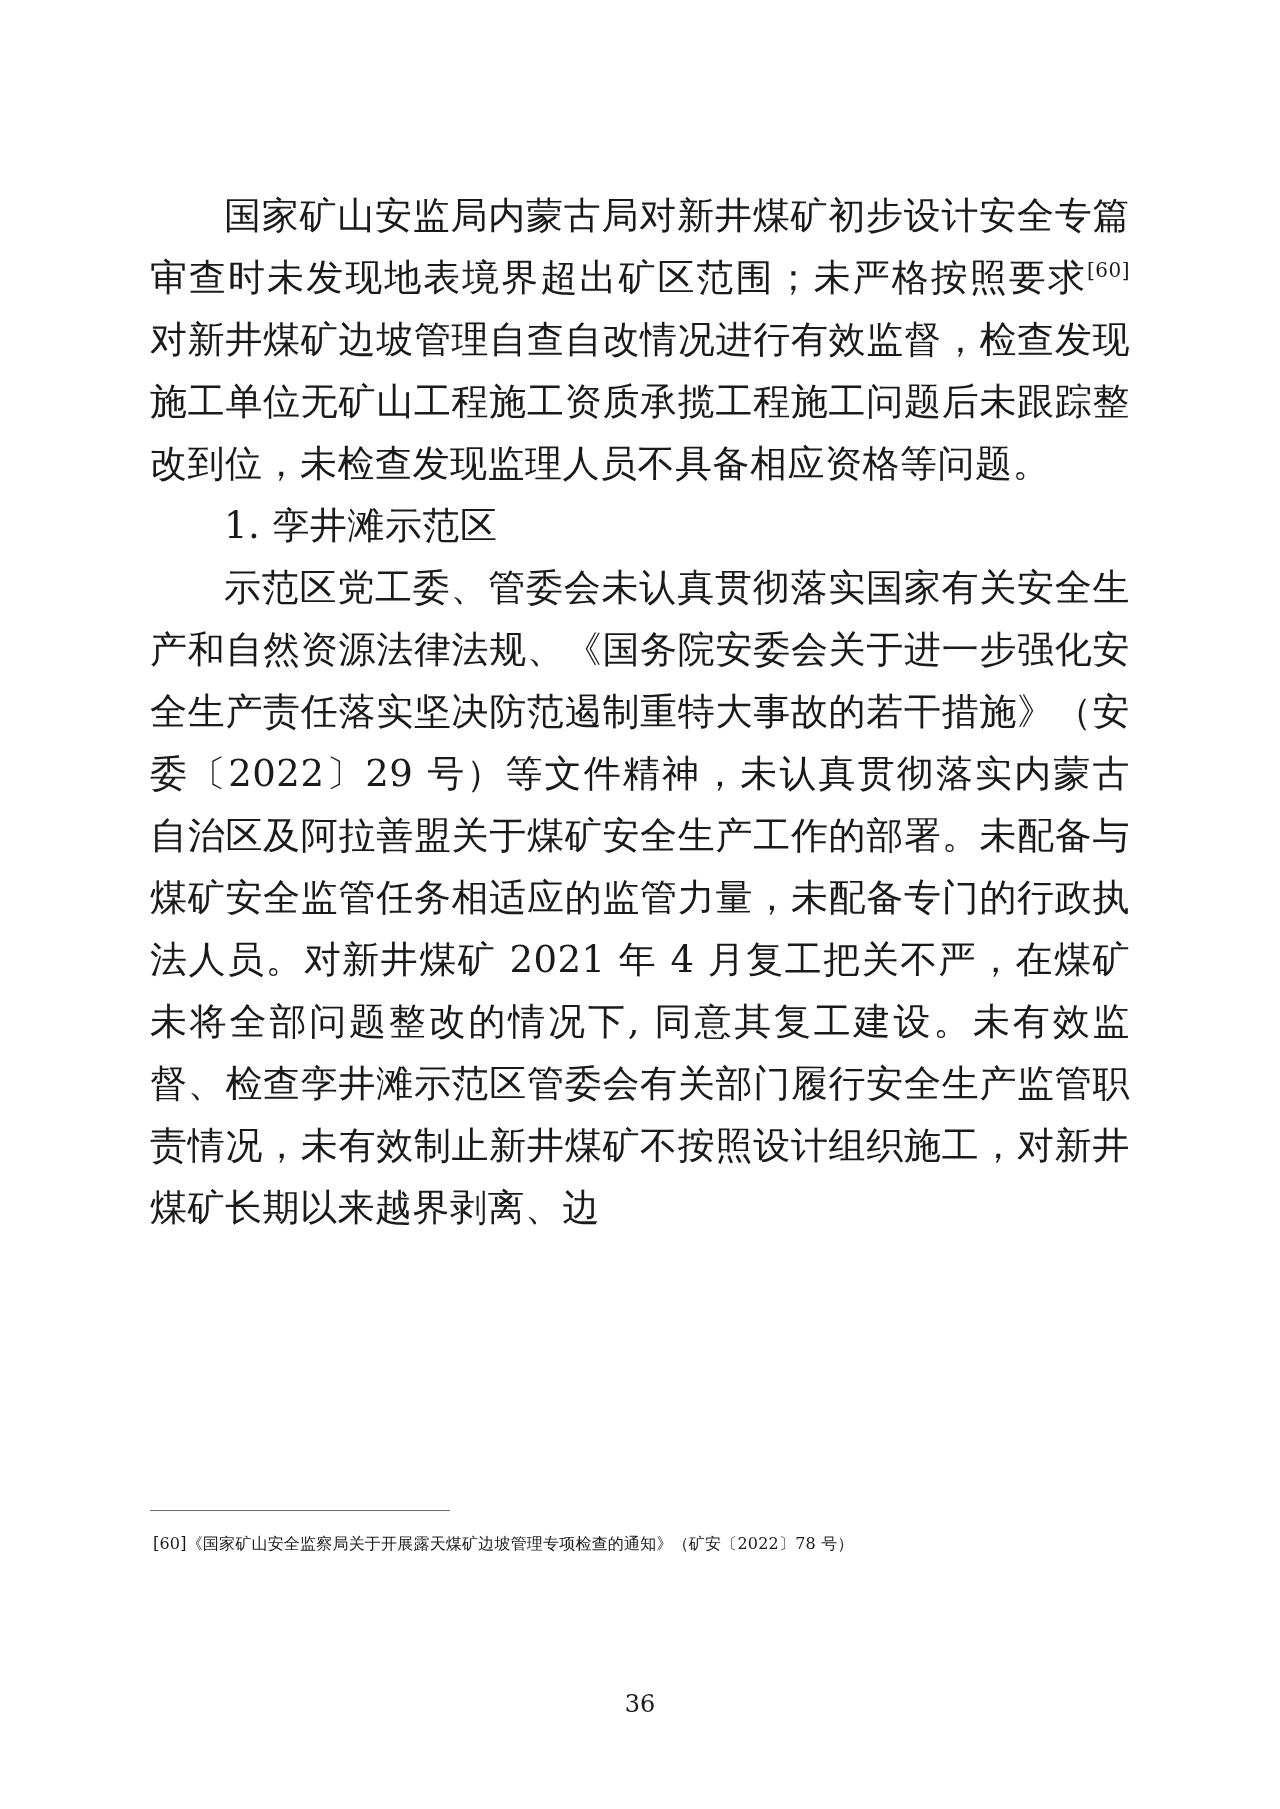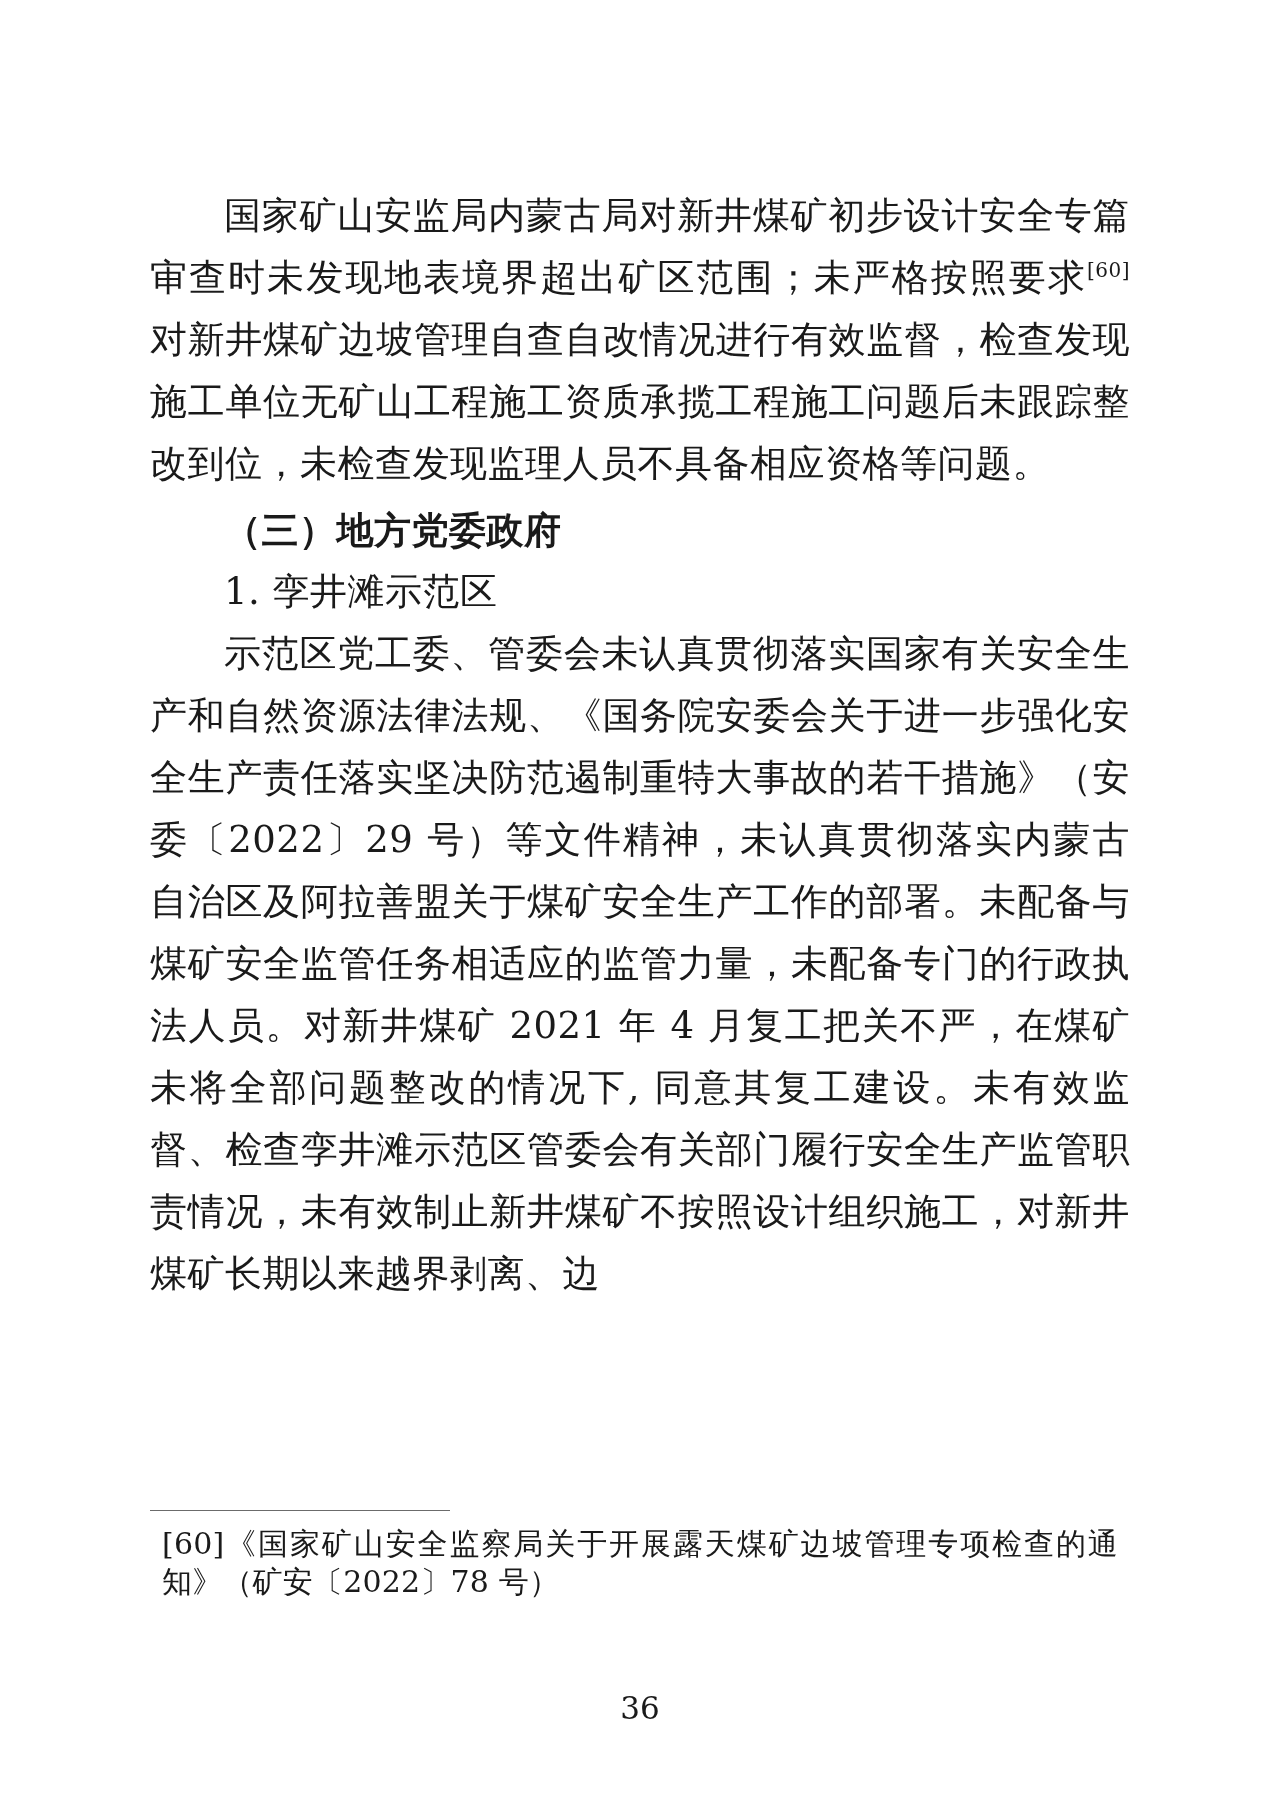--- a/index.html
+++ b/index.html
@@ -61,47 +61,46 @@
     top: 1510px;
     width: 980px;
   }
   .footnote-rule {
     width: 300px;
     height: 0;
     border-top: 1.5px solid #6b6b6b;
     margin: 0 0 14px 0;
   }
   .footnote-text {
-    font-size: 30px;
+    font-size: 16px;
     line-height: 38px;
     text-align: justify;
-    margin: 12px;
+    margin: 3px;
     letter-spacing: 0.2px;
   }
   .page-number {
     position: absolute;
     left: 0;
     top: 1690px;
     width: 1280px;
     text-align: center;
-    font-size: 31px;
+    font-size: 24px;
     font-family: "DejaVu Serif", "Liberation Serif", serif;
     color: #1a1a1a;
   }
 </style>
 </head>
 <body>
 
 <div class="page">
 
   <div class="content">
 
     <p class="body-para"><span>国家矿山安监局内蒙古局对新井煤矿初步设计安全专篇审查时未发现地表境界超出矿区范围；未严格按照要求</span><sup class="fn">[60]</sup><span>对新井煤矿边坡管理自查自改情况进行有效监督，检查发现施工单位无矿山工程施工资质承揽工程施工问题后未跟踪整改到位，未检查发现监理人员不具备相应资格等问题。</span></p>
 
-    <p class="heading-bold">（三）地方党委政府</p>
 
     <p class="subheading">1. 孪井滩示范区</p>
 
     <p class="body-para">示范区党工委、管委会未认真贯彻落实国家有关安全生产和自然资源法律法规、《国务院安委会关于进一步强化安全生产责任落实坚决防范遏制重特大事故的若干措施》（安委〔2022〕29 号）等文件精神，未认真贯彻落实内蒙古自治区及阿拉善盟关于煤矿安全生产工作的部署。未配备与煤矿安全监管任务相适应的监管力量，未配备专门的行政执法人员。对新井煤矿 2021 年 4 月复工把关不严，在煤矿未将全部问题整改的情况下, 同意其复工建设。未有效监督、检查孪井滩示范区管委会有关部门履行安全生产监管职责情况，未有效制止新井煤矿不按照设计组织施工，对新井煤矿长期以来越界剥离、边</p>
 
   </div>
 
   <div class="footnote-area">
     <div class="footnote-rule"></div>
     <p class="footnote-text">[60]《国家矿山安全监察局关于开展露天煤矿边坡管理专项检查的通知》（矿安〔2022〕78 号）</p>

